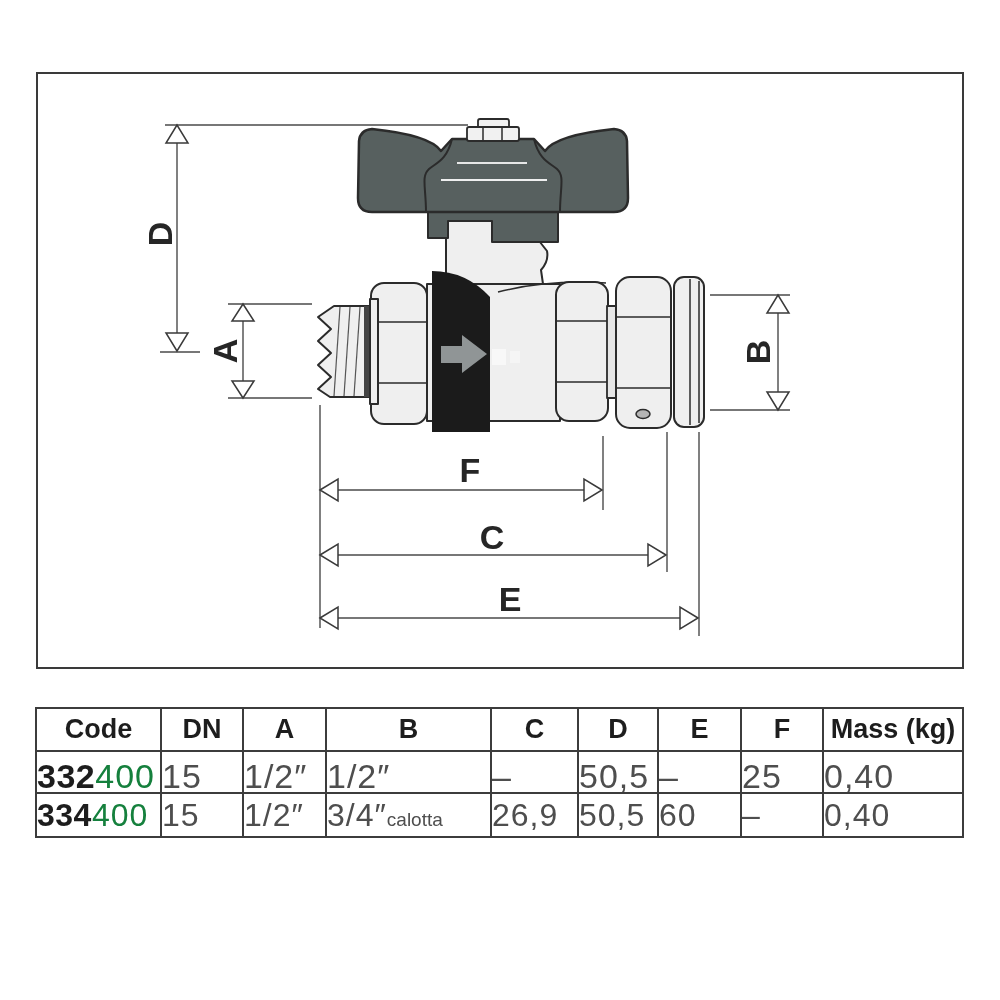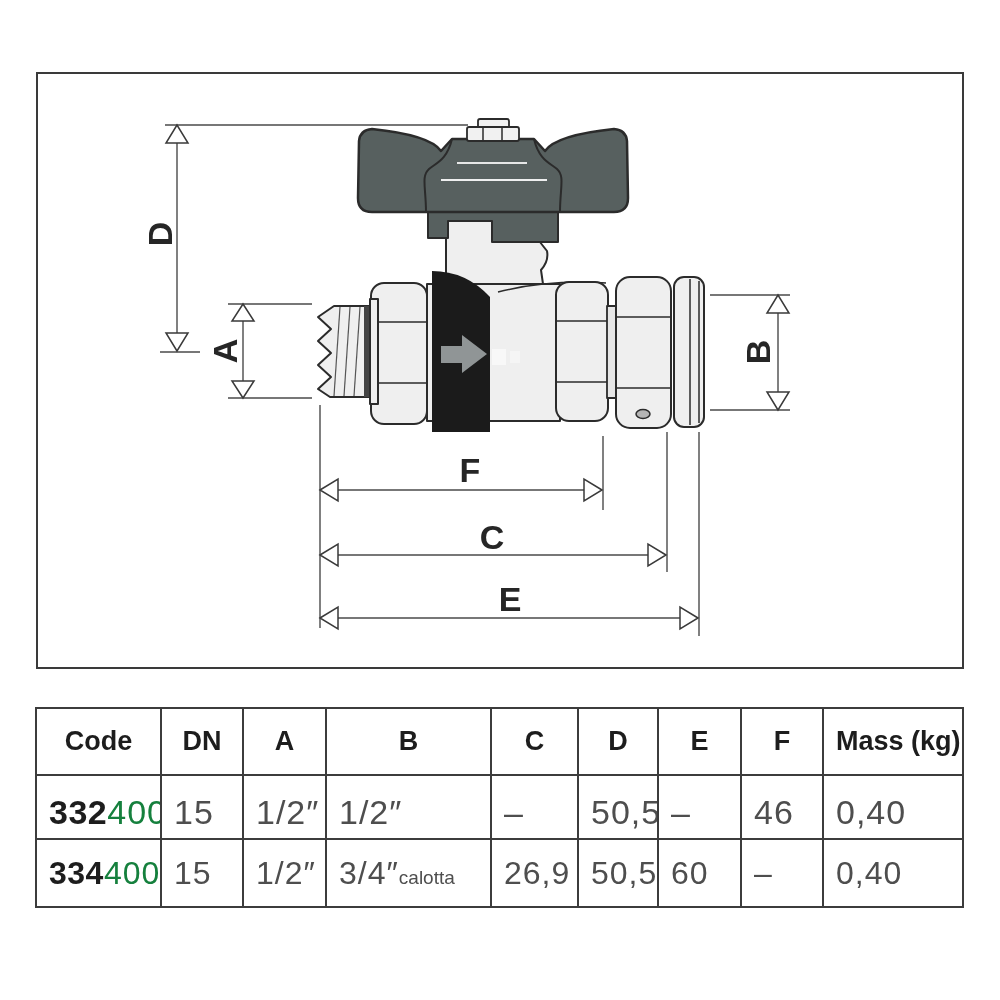--- a/index.html
+++ b/index.html
@@ -1,27 +1,27 @@
 <!DOCTYPE html>
 <html><head>
 <meta charset="utf-8">
 <style>
   html,body{margin:0;padding:0;background:#ffffff;}
   body{width:1000px;height:1000px;position:relative;font-family:"Liberation Sans",sans-serif;}
   #stage{position:absolute;left:0;top:0;width:1000px;height:1000px;}
   svg text.dimtxt{font-family:"Liberation Sans",sans-serif;font-weight:bold;font-size:34px;fill:#262626;}
 
   table.spec{position:absolute;border-collapse:collapse;table-layout:fixed;background:#fff;}
-  table.spec td,table.spec th{border:2px solid #3c3c3c;vertical-align:middle;padding:12px;overflow:hidden;white-space:nowrap;}
+  table.spec td,table.spec th{border:2px solid #3c3c3c;vertical-align:middle;padding:0;overflow:hidden;white-space:nowrap;}
   table.spec th{font-size:27px;font-weight:bold;color:#1d1d1d;}
   table.spec td{font-size:32px;font-weight:normal;color:#4e4e4e;letter-spacing:1px;}
   #table-main{left:35px;top:707px;width:927px;}
   #table-main th{height:41px;}
   #table-main td{height:49px;font-size:34px;}
-  #table-variants{left:35px;top:838px;width:927px;border-radius:14px;}
+  #table-variants{left:35px;top:792px;width:927px;border-radius:14px;}
   #table-variants td{height:42px;}
   .code-bold{font-weight:bold;color:#1d1d1d;letter-spacing:0.5px;}
   .code-light{color:#15803d;}
   .note{font-size:19px;letter-spacing:0;margin-top:28px;}
 </style>
 </head>
 <body>
 
 <svg id="stage" viewBox="0 0 1000 1000">
 
@@ -150,21 +150,21 @@
     <th>Mass (kg)</th>
   </tr>
   <tr>
     <td><span class="code-bold">332</span><span class="code-light">400</span></td>
     <td>15</td>
     <td>1/2″</td>
     <td><span>1/2″</span><span class="note"></span></td>
     <td>–</td>
     <td>50,5</td>
     <td>–</td>
-    <td>46</td>
+    <td>25</td>
     <td>0,40</td>
   </tr>
 </tbody>
   </table>
 
 <table id="table-variants" class="spec">
   <colgroup>
     <col style="width:125px">
       <col style="width:82px">
       <col style="width:83px">

